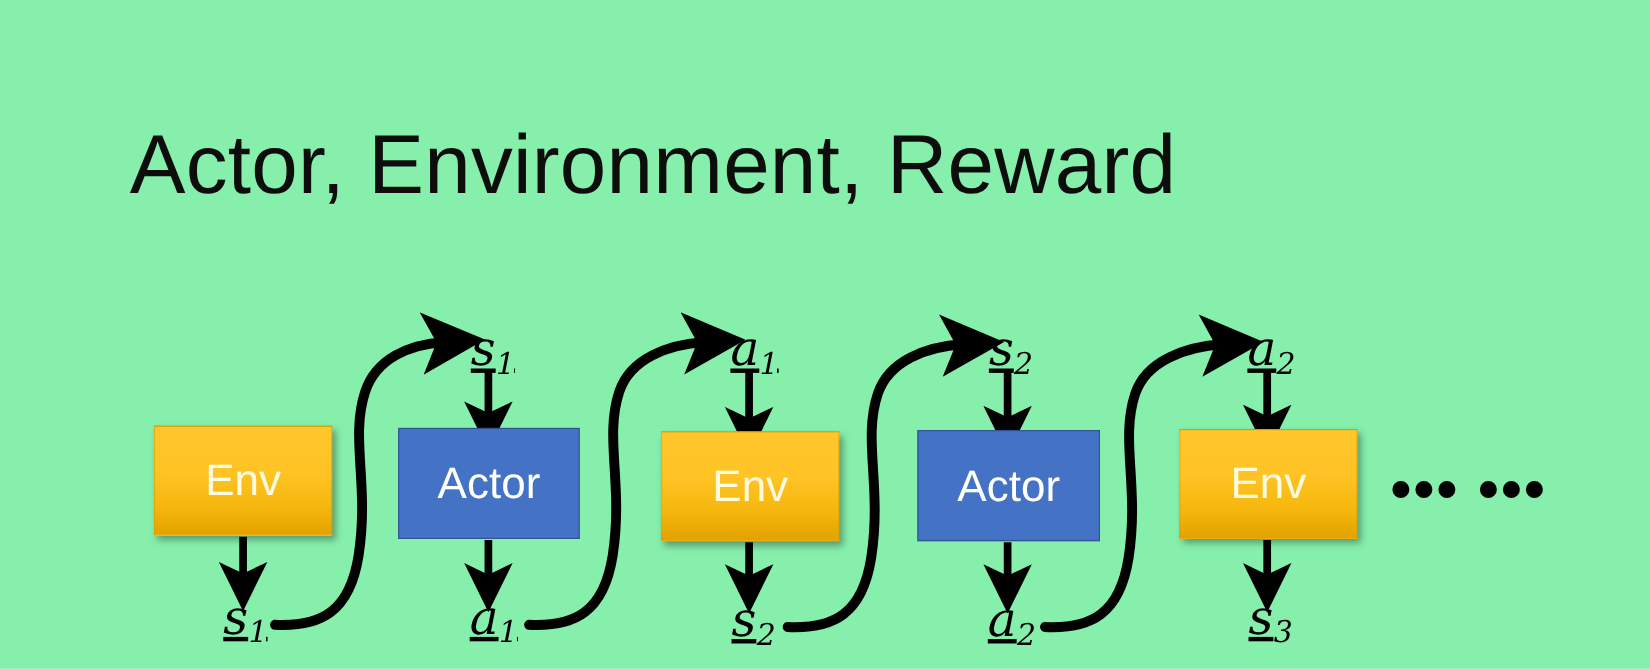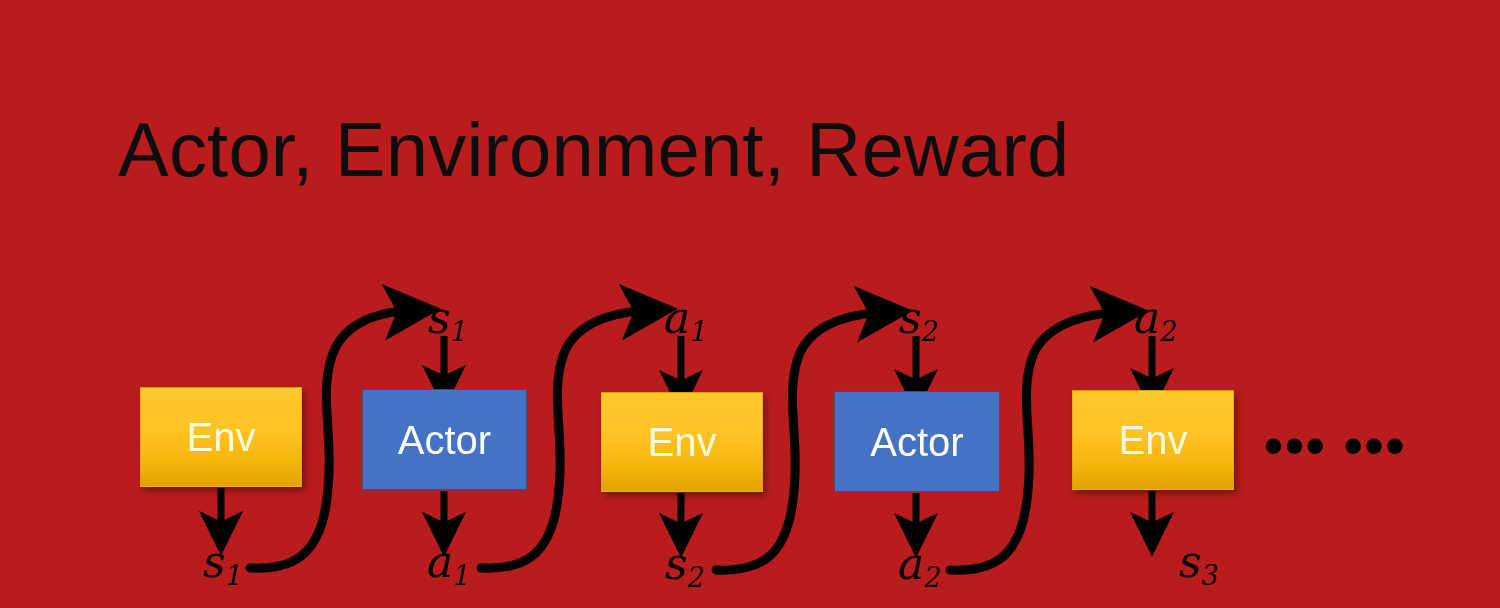--- a/index.html
+++ b/index.html
@@ -1,19 +1,19 @@
 <!DOCTYPE html>
 <html><head>
 <meta charset="utf-8">
 <style>
   html,body{margin:0;padding:0;background:#ffffff;}
   body{width:1500px;height:608px;overflow:hidden;
        font-family:"Liberation Sans",sans-serif;position:relative;}
 
-  #slide{position:absolute;inset:0;background:#b91c1c;}
+  #slide{position:absolute;inset:0;background:#86efac;}
 
   
   #title{
     position:absolute;left:118px;top:112px;
     font-family:"Liberation Sans",sans-serif;
     font-size:76px;font-weight:300;letter-spacing:.2px;
     color:#0d0d0d;line-height:1;white-space:nowrap;
   }
 
   
@@ -44,20 +44,21 @@
     border:1.5px solid #2F528F;
   }
 
   
   .mlabel{
     position:absolute;
     font-family:"DejaVu Serif","Liberation Serif",serif;
     font-style:italic;
     font-size:44px;color:#000;line-height:1;
     white-space:nowrap;
+    text-decoration:underline;
   }
   .mlabel sub{
     font-size:.62em;font-style:italic;
     vertical-align:baseline;position:relative;top:.30em;left:.01em;
   }
 
   
   #ellipsis{
     position:absolute;left:1264px;top:418px;
     font-family:"Liberation Sans",sans-serif;
@@ -125,18 +126,18 @@
     </div>
 
     <div class="node env" style="left:1072px;top:390px;width:162px;height:100px;">
       <span>Env</span>
     </div>
 
     <div class="mlabel" style="left:203px;top:540px;"><span>s</span><sub>1</sub></div>
     <div class="mlabel" style="left:427px;top:540px;"><span>a</span><sub>1</sub></div>
     <div class="mlabel" style="left:665px;top:542px;"><span>s</span><sub>2</sub></div>
     <div class="mlabel" style="left:898px;top:542px;"><span>a</span><sub>2</sub></div>
-    <div class="mlabel" style="left:1135px;top:540px;margin-left:44px;"><span>s</span><sub>3</sub></div>
+    <div class="mlabel" style="left:1135px;top:540px;"><span>s</span><sub>3</sub></div>
 
     <div id="ellipsis">••• •••</div>
 
   </div>
 </div>
 
 </body></html>

